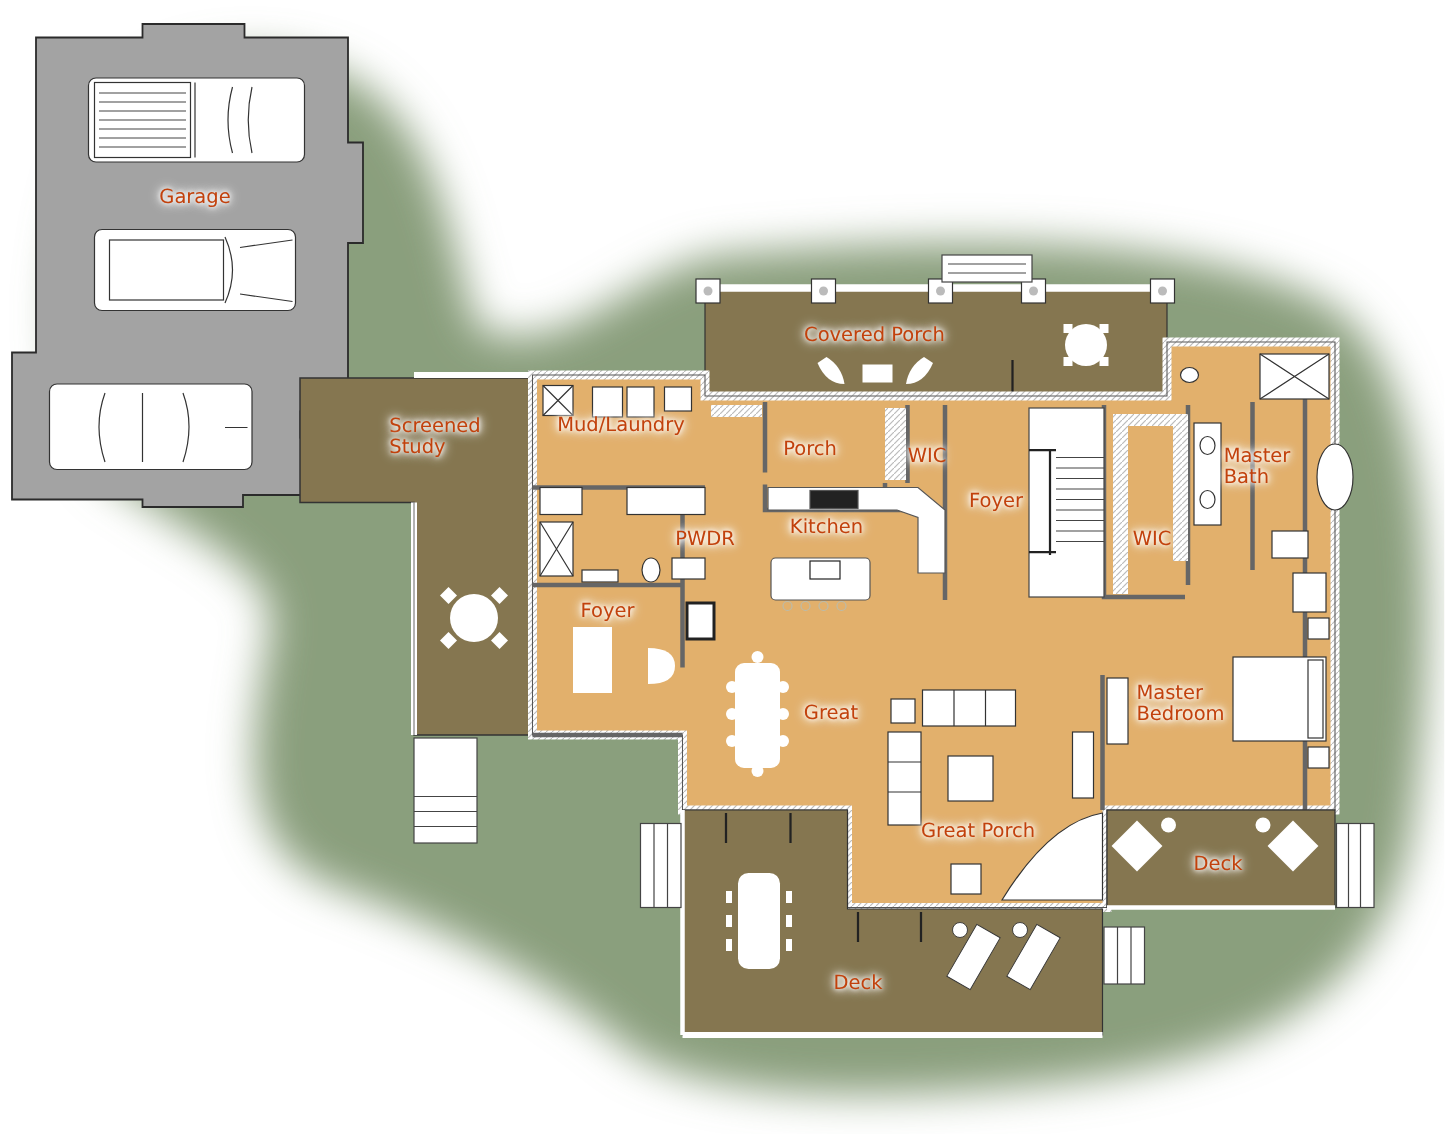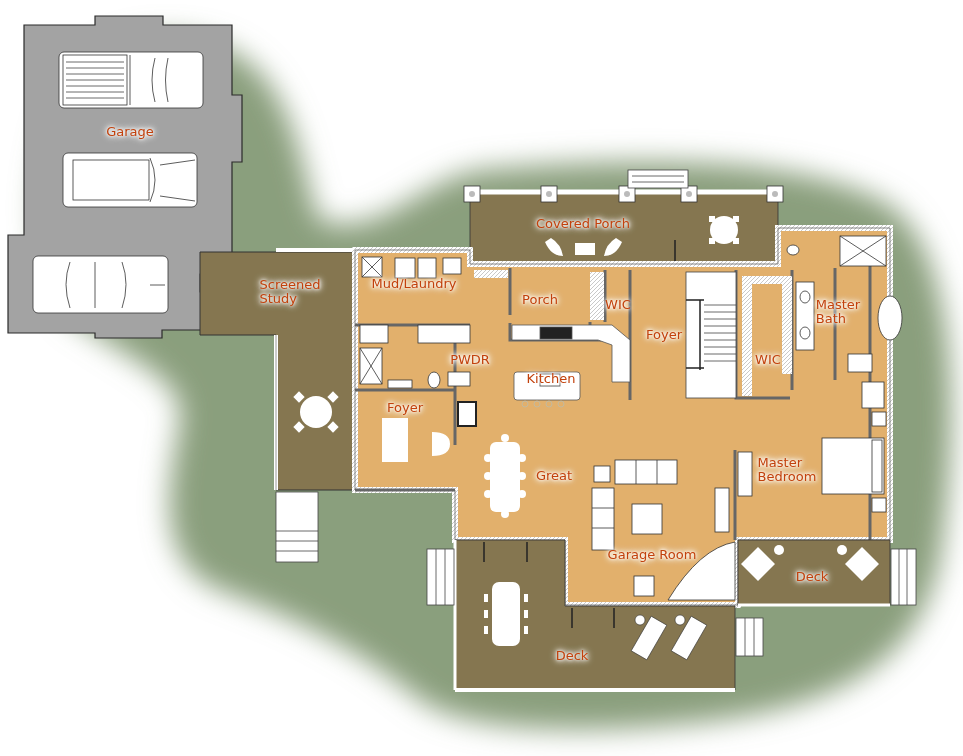--- a/index.html
+++ b/index.html
@@ -270,21 +270,21 @@
 Study</div>
   <div class="lbl" style="left:414px;top:284px">Mud/Laundry</div>
   <div class="lbl" style="left:540px;top:300px">Porch</div>
   <div class="lbl" style="left:618px;top:305px">WIC</div>
   <div class="lbl" style="left:583px;top:224px">Covered Porch</div>
   <div class="lbl" style="left:664px;top:335px">Foyer</div>
   <div class="lbl" style="left:768px;top:360px">WIC</div>
   <div class="lbl" style="left:838px;top:312px;white-space:pre">Master
 Bath</div>
   <div class="lbl" style="left:470px;top:360px">PWDR</div>
-  <div class="lbl" style="left:551px;top:379px">Kitchen</div>
+  <div class="lbl" style="left:551px;top:352px">Kitchen</div>
   <div class="lbl" style="left:405px;top:408px">Foyer</div>
   <div class="lbl" style="left:554px;top:476px">Great</div>
   <div class="lbl" style="left:787px;top:470px;white-space:pre">Master
 Bedroom</div>
-  <div class="lbl" style="left:652px;top:555px">Garage Room</div>
+  <div class="lbl" style="left:652px;top:555px">Great Porch</div>
   <div class="lbl" style="left:812px;top:577px">Deck</div>
   <div class="lbl" style="left:572px;top:656px">Deck</div>
 </div>
 
 </body></html>

